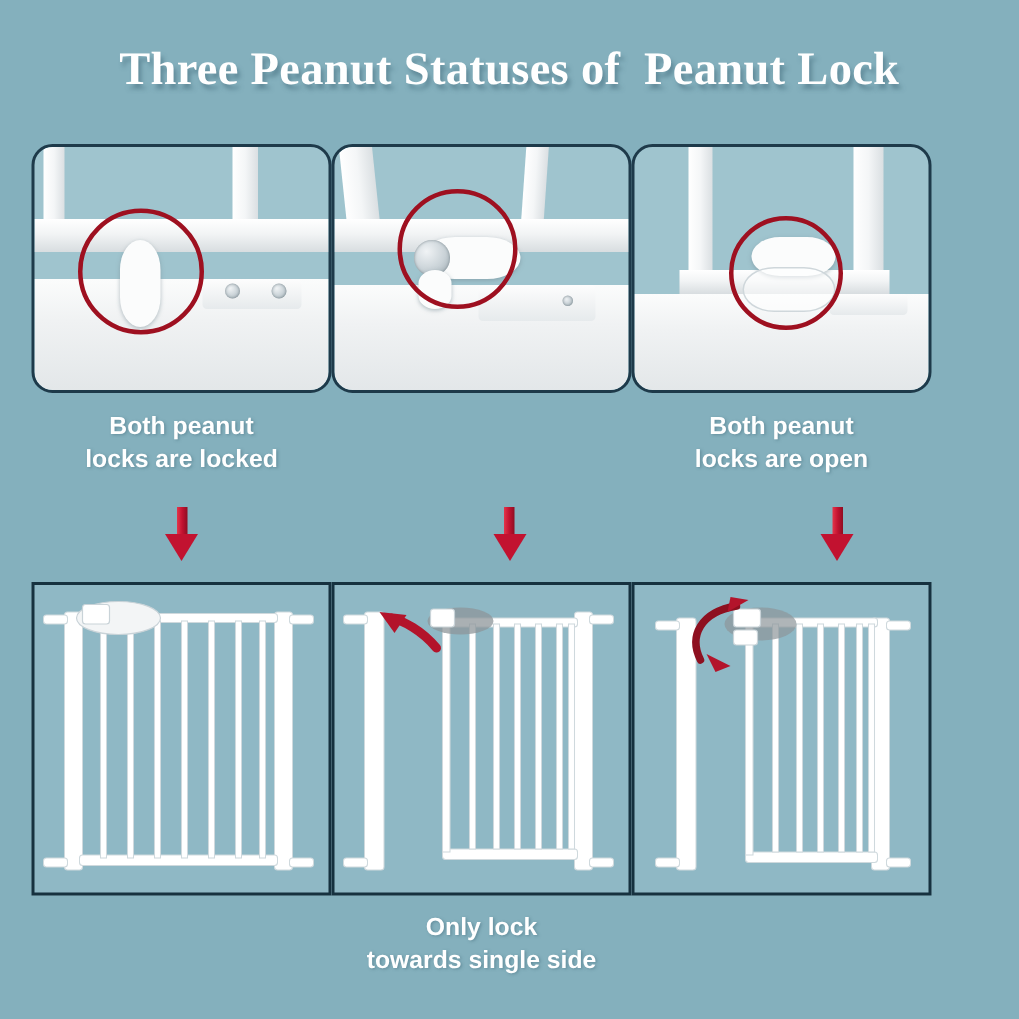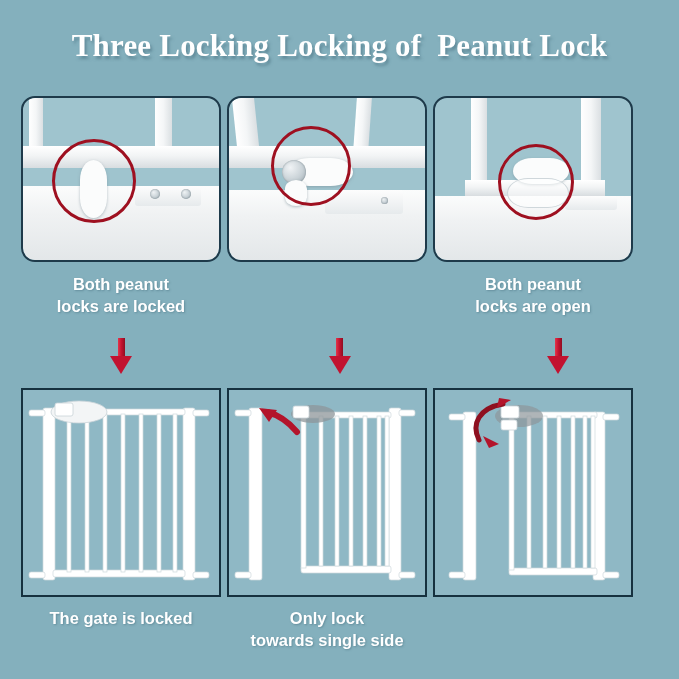--- a/index.html
+++ b/index.html
@@ -30,21 +30,21 @@
     text-shadow: 2px 3px 3px rgba(70,110,125,0.55);
     white-space: pre;
   }
 
   
   .row {
     position: absolute;
     left: 21px;
     width: 612px;
     display: flex;
-    justify-content: space-between;
+    justify-content: flex-start;
   }
   .row-top    { top: 96px; }
   .row-bottom { top: 388px; }
 
   .col { width: 200px; }
 
   
   .photo-panel {
     width: 200px;
     height: 166px;
@@ -173,21 +173,21 @@
     background: #8fb8c5;
     position: relative;
     overflow: hidden;
     box-sizing: border-box;
   }
   .gate-svg { display: block; width: 100%; height: 100%; }
 </style>
 </head>
 <body>
 
-<div class="title">Three Locking Locking of  Peanut Lock</div>
+<div class="title">Three Peanut Statuses of  Peanut Lock</div>
 
 <div class="row row-top">
 
   <div class="col">
     <div class="photo-panel">
       <div class="photo-inner">
         <div class="bar-v" style="left:132px;top:-4px;width:17px;height:58px;"></div>
         <div class="bar-v" style="left:6px;top:-4px;width:14px;height:54px;"></div>
         <div class="bar-h" style="left:-6px;top:48px;right:-6px;height:22px;"></div>
         <div class="base-slab" style="top:88px;"></div>
@@ -286,21 +286,20 @@
           <rect x="134" y="24" width="4" height="158"></rect>
           <rect x="150" y="24" width="4" height="158"></rect>
         </g>
 
         <g>
           <ellipse cx="56" cy="22" rx="28" ry="11" fill="#f3f5f6" stroke="#c9d3d8" stroke-width="0.8"></ellipse>
           <rect x="32" y="13" width="18" height="13" rx="2" fill="#ffffff" stroke="#c9d3d8" stroke-width="0.8"></rect>
         </g>
       </svg>
     </div>
-    <div class="caption caption-bottom">The gate is locked</div>
   </div>
 
   <div class="col">
     <div class="gate-panel">
       <svg class="gate-svg" viewBox="0 0 196 205">
         <g fill="#ffffff" stroke="#cfd9dd" stroke-width="0.7">
 
           <rect x="20" y="18" width="13" height="172" rx="2"></rect>
           <rect x="6" y="20" width="16" height="6" rx="2"></rect>
           <rect x="6" y="182" width="16" height="6" rx="2"></rect>

